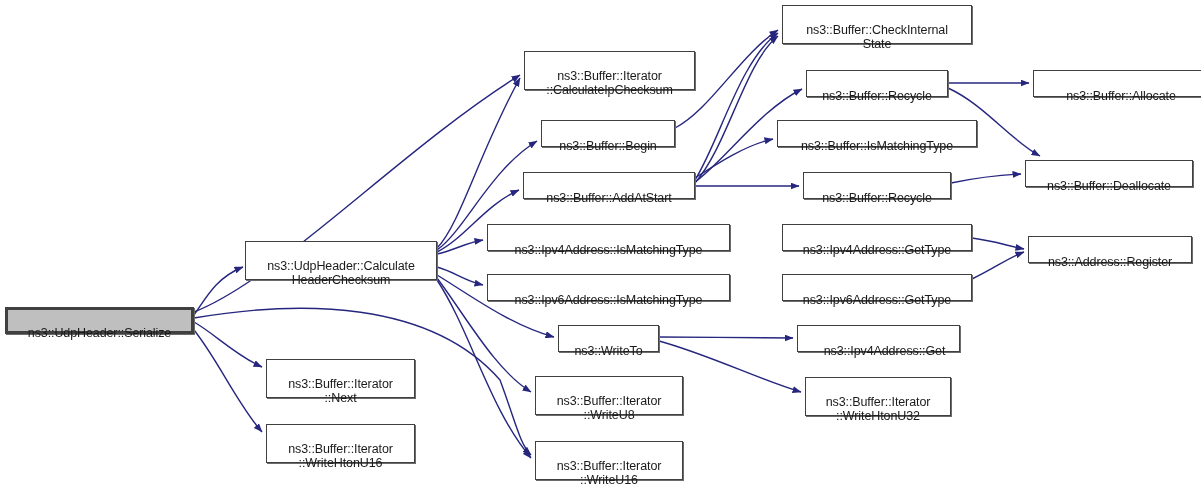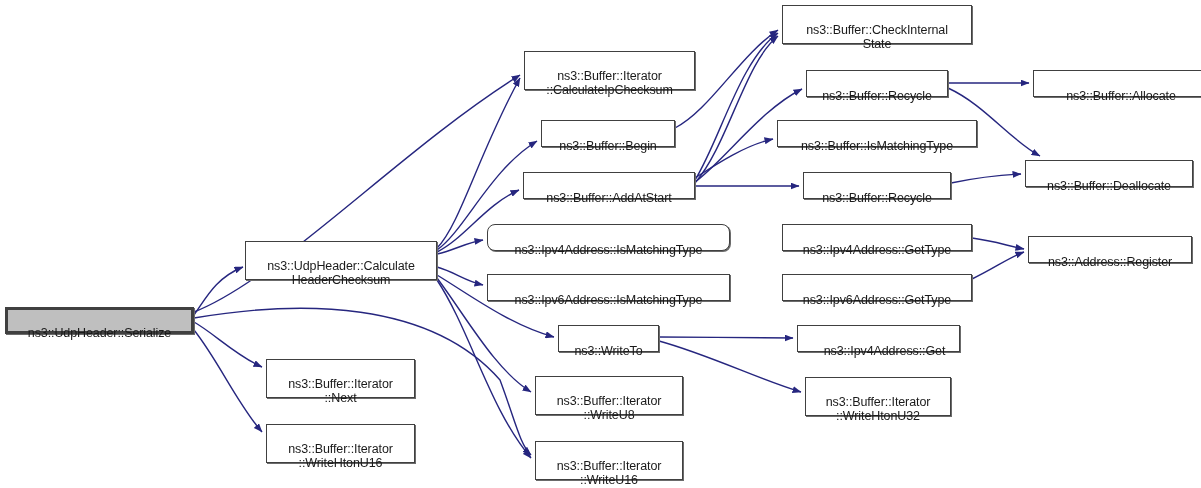--- a/index.html
+++ b/index.html
@@ -97,21 +97,21 @@
       <div class="node" style="left: 245px; top: 241px; width: 192px; height: 39px;"><span class="node-label">ns3::UdpHeader::Calculate
 HeaderChecksum</span></div>
       <div class="node" style="left: 266px; top: 359px; width: 149px; height: 39px;"><span class="node-label">ns3::Buffer::Iterator
 ::Next</span></div>
       <div class="node" style="left: 266px; top: 424px; width: 149px; height: 39px;"><span class="node-label">ns3::Buffer::Iterator
 ::WriteHtonU16</span></div>
       <div class="node" style="left: 524px; top: 51px; width: 171px; height: 39px;"><span class="node-label">ns3::Buffer::Iterator
 ::CalculateIpChecksum</span></div>
       <div class="node" style="left: 541px; top: 120px; width: 134px; height: 27px;"><span class="node-label">ns3::Buffer::Begin</span></div>
       <div class="node" style="left: 523px; top: 172px; width: 172px; height: 27px;"><span class="node-label">ns3::Buffer::AddAtStart</span></div>
-      <div class="node" style="left: 487px; top: 224px; width: 243px; height: 27px; border-radius: 8px;"><span class="node-label">ns3::Ipv4Address::IsMatchingType</span></div>
+      <div class="node" style="left: 487px; top: 224px; width: 243px; height: 27px;"><span class="node-label">ns3::Ipv4Address::IsMatchingType</span></div>
       <div class="node" style="left: 487px; top: 274px; width: 243px; height: 27px;"><span class="node-label">ns3::Ipv6Address::IsMatchingType</span></div>
       <div class="node" style="left: 558px; top: 325px; width: 101px; height: 27px;"><span class="node-label">ns3::WriteTo</span></div>
       <div class="node" style="left: 535px; top: 376px; width: 148px; height: 39px;"><span class="node-label">ns3::Buffer::Iterator
 ::WriteU8</span></div>
       <div class="node" style="left: 535px; top: 441px; width: 148px; height: 39px;"><span class="node-label">ns3::Buffer::Iterator
 ::WriteU16</span></div>
       <div class="node" style="left: 782px; top: 5px; width: 190px; height: 39px;"><span class="node-label">ns3::Buffer::CheckInternal
 State</span></div>
       <div class="node" style="left: 806px; top: 70px; width: 142px; height: 27px;"><span class="node-label">ns3::Buffer::Recycle</span></div>
       <div class="node" style="left: 777px; top: 120px; width: 200px; height: 27px;"><span class="node-label">ns3::Buffer::IsMatchingType</span></div>

